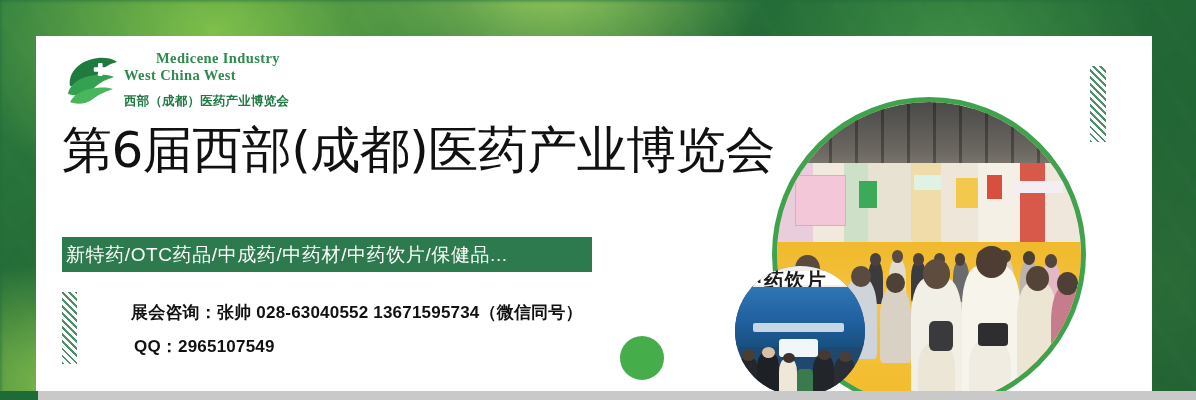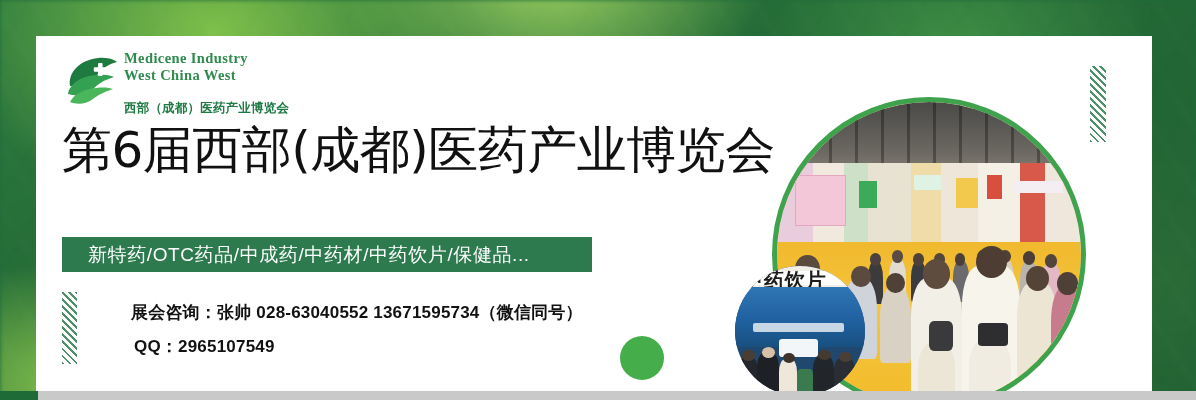--- a/index.html
+++ b/index.html
@@ -35,39 +35,39 @@
   .bottom-strip{position:absolute;left:0;bottom:0;width:1196px;height:9px;background:#c9c9c9;}
   .bottom-strip-left{position:absolute;left:0;bottom:0;width:38px;height:9px;background:#1f6b38;}
 
   
   .logo{position:absolute;left:64px;top:50px;width:214px;height:58px;}
   .logo-mark{position:absolute;left:0;top:2px;width:56px;height:54px;}
   .logo-text{position:absolute;left:60px;top:0;width:156px;}
   .logo-en1,.logo-en2{
     font-family:"Liberation Serif","DejaVu Serif",serif;
     font-weight:bold;color:#2f8a4e;letter-spacing:.4px;white-space:nowrap;}
-  .logo-en1{font-size:14.5px;line-height:17px;}
+  .logo-en1{font-size:14.5px;line-height:17px;text-align:right;}
   .logo-en2{font-size:14.5px;line-height:17px;}
   .logo-cn{font-size:12.5px;line-height:16px;color:#1f7a43;font-weight:bold;
-    white-space:nowrap;letter-spacing:.2px;margin-top:16px;}
+    white-space:nowrap;letter-spacing:.2px;margin-top:9px;}
 
   
   .headline{position:absolute;left:62px;top:122px;
     font-size:50px;line-height:56px;font-weight:normal;color:#111;
     letter-spacing:-0.5px;white-space:nowrap;
     font-family:"DejaVu Sans","Liberation Sans",sans-serif;}
 
   
   .subline{position:absolute;left:66px;top:190px;
     font-size:22px;line-height:28px;color:#1d1d1d;white-space:nowrap;letter-spacing:.5px;}
 
   
   .cat-banner{position:absolute;left:62px;top:237px;width:530px;height:35px;
     background:#2c7a4e;display:flex;align-items:center;}
-  .cat-banner span{color:#fff;font-size:19px;letter-spacing:.6px;padding-left:26px;white-space:nowrap;}
+  .cat-banner span{color:#fff;font-size:19px;letter-spacing:.6px;padding-left:4px;white-space:nowrap;}
 
   
   .hatch{
     background-image:repeating-linear-gradient(45deg,
       #2f7d4e 0 2px, rgba(255,255,255,0) 2px 5px);
     opacity:.85;}
   .hatch-left{position:absolute;left:62px;top:292px;width:15px;height:72px;}
   .hatch-right{position:absolute;left:1090px;top:66px;width:16px;height:76px;}
 
   

